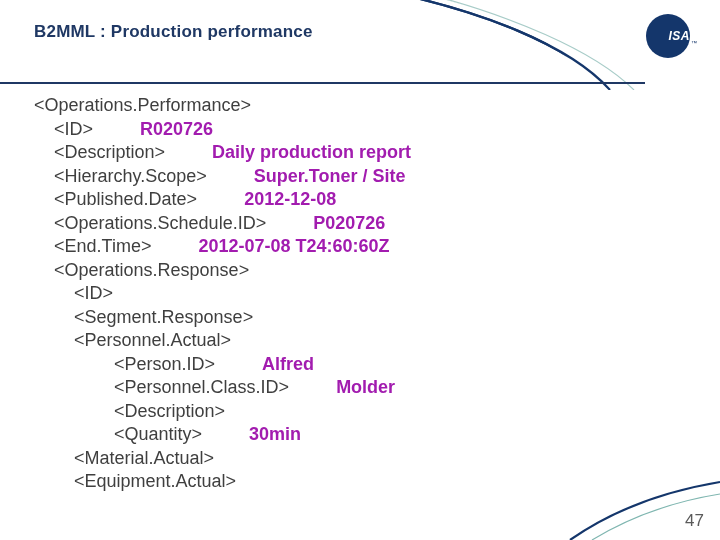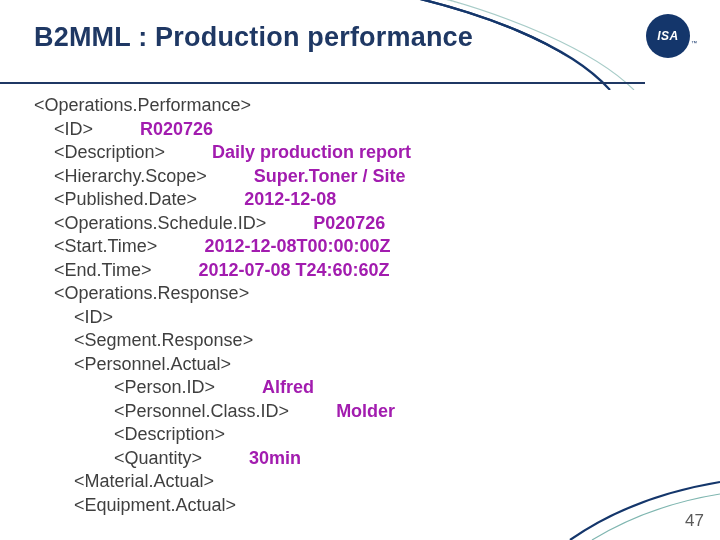--- a/index.html
+++ b/index.html
@@ -39,21 +39,21 @@
     height: 70px;
     overflow: hidden;
     pointer-events: none;
   }
 
   
   .title {
     position: absolute;
     left: 34px;
     top: 22px;
-    font-size: 27px;
+    font-size: 17px;
     font-weight: bold;
     color: #1f3864;
     letter-spacing: 0.2px;
     white-space: nowrap;
   }
 
   
   .rule {
     position: absolute;
     left: 0;
@@ -80,21 +80,21 @@
     border-radius: 50%;
     background: #14366b;
   }
   .logo-text {
     position: absolute;
     left: 0;
     top: 0;
     width: 44px;
     height: 44px;
     line-height: 44px;
-    text-align: center;
+    text-align: right;
     color: #ffffff;
     font-size: 12px;
     font-weight: bold;
     font-style: italic;
     letter-spacing: 0.5px;
   }
   .logo-tm {
     position: absolute;
     left: 45px;
     top: 26px;
@@ -166,21 +166,20 @@
     <div class="logo-tm">™</div>
   </div>
 
   <div class="code" id="code-body">
       <div class="line"><span></span><span class="tag">&lt;Operations.Performance&gt;</span></div>
       <div class="line"><span>    </span><span class="tag">&lt;ID&gt;</span><span> </span><span class="val">R020726</span></div>
       <div class="line"><span>    </span><span class="tag">&lt;Description&gt;</span><span> </span><span class="val">Daily production report</span></div>
       <div class="line"><span>    </span><span class="tag">&lt;Hierarchy.Scope&gt;</span><span> </span><span class="val">Super.Toner / Site</span></div>
       <div class="line"><span>    </span><span class="tag">&lt;Published.Date&gt;</span><span> </span><span class="val">2012-12-08</span></div>
       <div class="line"><span>    </span><span class="tag">&lt;Operations.Schedule.ID&gt;</span><span> </span><span class="val">P020726</span></div>
-      <div class="line"><span>    </span><span class="tag">&lt;Start.Time&gt;</span><span> </span><span class="val">2012-12-08T00:00:00Z</span></div>
       <div class="line"><span>    </span><span class="tag">&lt;End.Time&gt;</span><span> </span><span class="val">2012-07-08 T24:60:60Z</span></div>
       <div class="line"><span>    </span><span class="tag">&lt;Operations.Response&gt;</span></div>
       <div class="line"><span>        </span><span class="tag">&lt;ID&gt;</span></div>
       <div class="line"><span>        </span><span class="tag">&lt;Segment.Response&gt;</span></div>
       <div class="line"><span>        </span><span class="tag">&lt;Personnel.Actual&gt;</span></div>
       <div class="line"><span>                </span><span class="tag">&lt;Person.ID&gt;</span><span> </span><span class="val">Alfred</span></div>
       <div class="line"><span>                </span><span class="tag">&lt;Personnel.Class.ID&gt;</span><span> </span><span class="val">Molder</span></div>
       <div class="line"><span>                </span><span class="tag">&lt;Description&gt;</span></div>
       <div class="line"><span>                </span><span class="tag">&lt;Quantity&gt;</span><span> </span><span class="val">30min</span></div>
       <div class="line"><span>        </span><span class="tag">&lt;Material.Actual&gt;</span></div>

